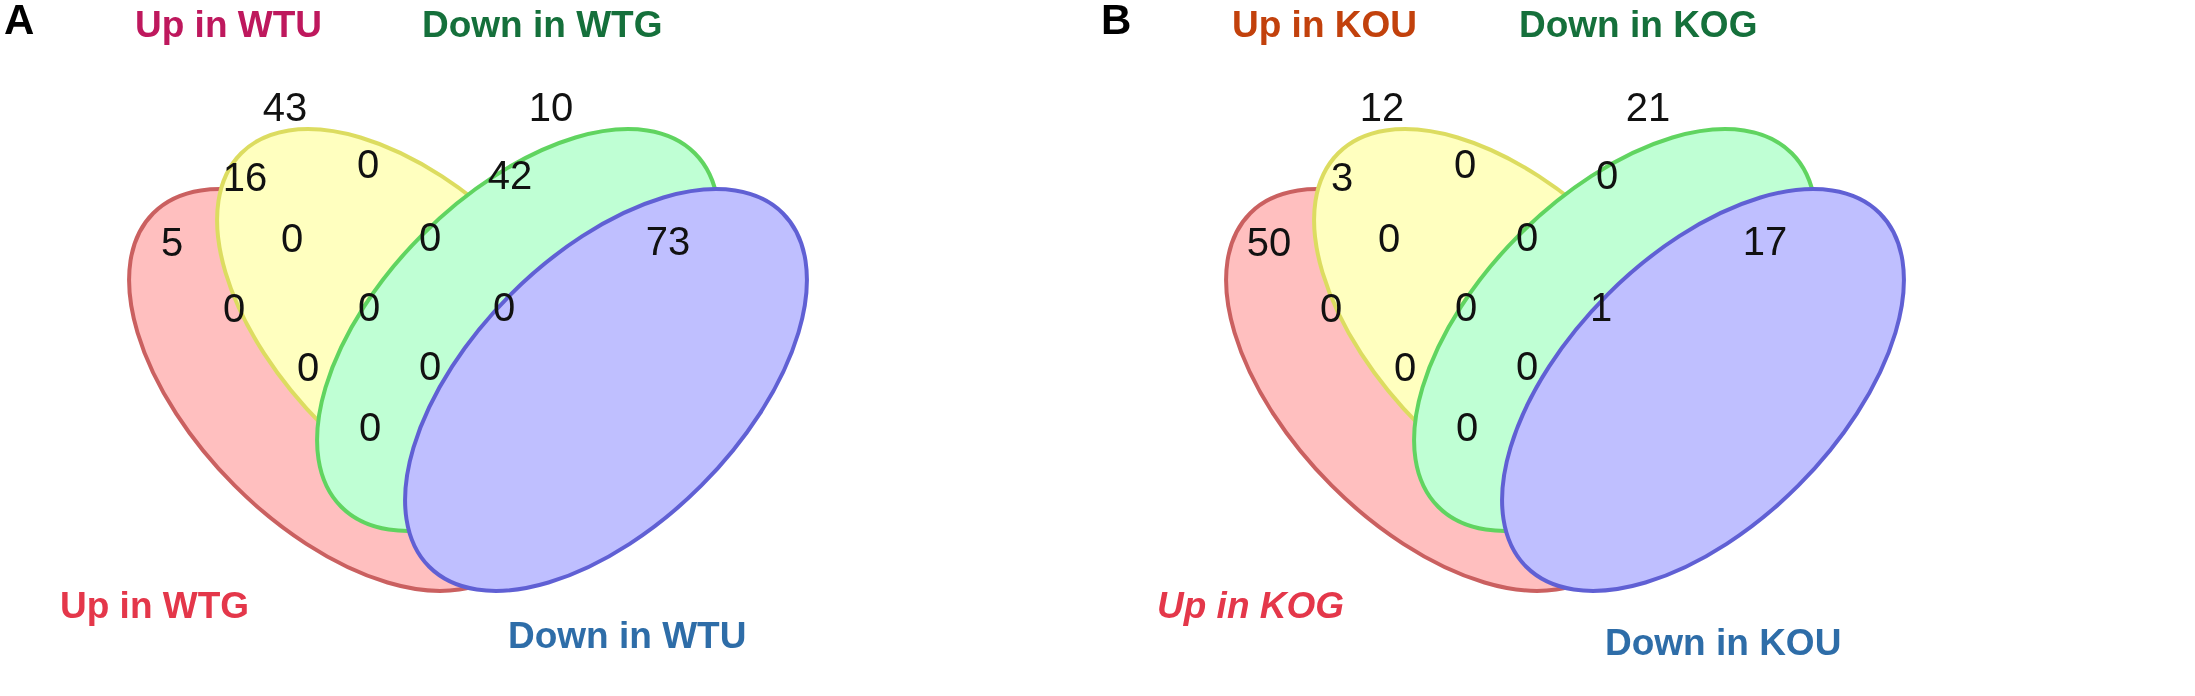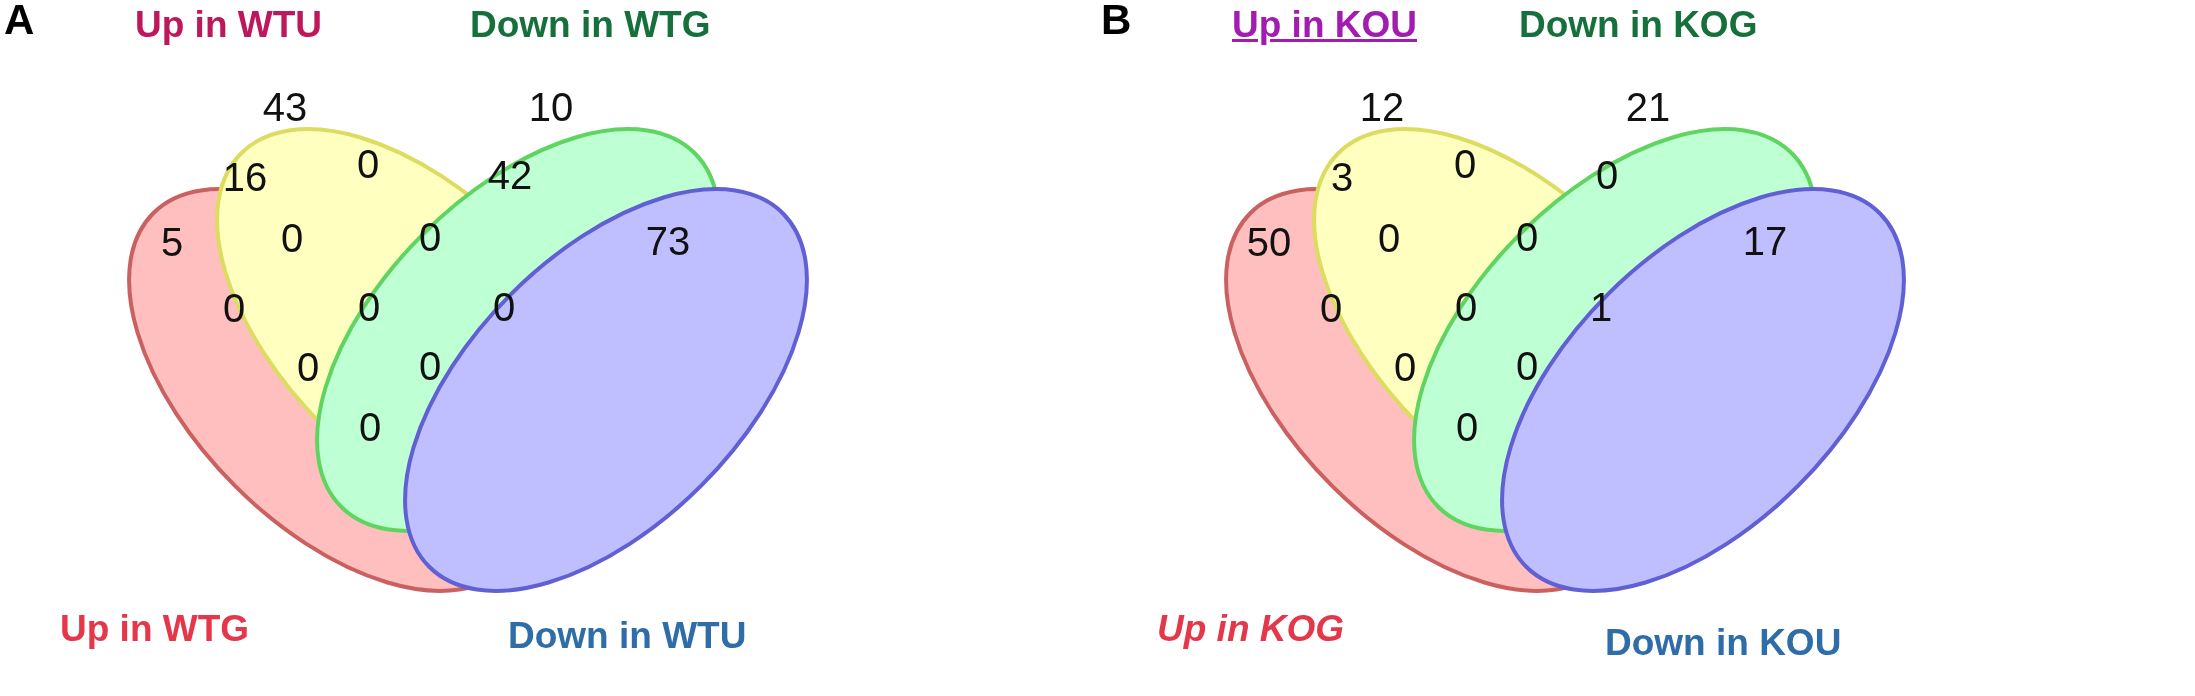--- a/index.html
+++ b/index.html
@@ -51,21 +51,21 @@
   .set-label {
     position: absolute;
     font-size: 37px;
     font-weight: bold;
     font-family: "Liberation Sans", sans-serif;
     white-space: nowrap;
     line-height: 1;
   }
   .lbl-topleft  { left: 135px; top: 6px; }
   .lbl-topright { left: 422px; top: 6px; }
-  .lbl-botleft  { left: 60px;  top: 610px; }
+  .lbl-botleft  { left: 60px;  top: 587px; }
   .lbl-botright { left: 508px; top: 617px; }
 
   .count {
     font-family: "Liberation Sans", sans-serif;
     font-size: 40px;
     fill: #111111;
     text-anchor: middle;
     dominant-baseline: middle;
   }
 </style>
@@ -100,21 +100,21 @@
       <text class="count" x="504" y="310">0</text>
 
       <text class="count" x="234" y="311">0</text>
       <text class="count" x="308" y="370">0</text>
       <text class="count" x="430" y="369">0</text>
       <text class="count" x="370" y="430">0</text>
       <text class="count" x="369" y="310">0</text>
     </svg>
 
     <div class="set-label lbl-topleft" style="color: #be185d;">Up in WTU</div>
-    <div class="set-label lbl-topright" style="color: rgb(21, 112, 59); margin-left: 48px;">Down in WTG</div>
+    <div class="set-label lbl-topright" style="color: rgb(21, 112, 59);">Down in WTG</div>
     <div class="set-label lbl-botleft" style="color: rgb(228, 55, 74);">Up in WTG</div>
     <div class="set-label lbl-botright" style="color: rgb(46, 109, 168);">Down in WTU</div>
   </div>
 
   <div class="panel" id="panel-b">
 
     <div class="panel-letter">B</div>
 
     <svg class="venn-svg" viewBox="0 0 1097 696">
       <g opacity="0.62">
@@ -137,19 +137,19 @@
       <text class="count" x="430" y="240">0</text>
       <text class="count" x="504" y="310">1</text>
 
       <text class="count" x="234" y="311">0</text>
       <text class="count" x="308" y="370">0</text>
       <text class="count" x="430" y="369">0</text>
       <text class="count" x="370" y="430">0</text>
       <text class="count" x="369" y="310">0</text>
     </svg>
 
-    <div class="set-label lbl-topleft" style="color: #a21caf; text-decoration: underline;">Up in KOU</div>
+    <div class="set-label lbl-topleft" style="color: #c2410c;">Up in KOU</div>
     <div class="set-label lbl-topright" style="color: rgb(21, 112, 59); text-align: right;">Down in KOG</div>
     <div class="set-label lbl-botleft" style="color: rgb(228, 55, 74); font-style: italic;">Up in KOG</div>
     <div class="set-label lbl-botright" style="color: rgb(46, 109, 168); margin-top: 7px;">Down in KOU</div>
   </div>
 
 </div>
 
 </body></html>

